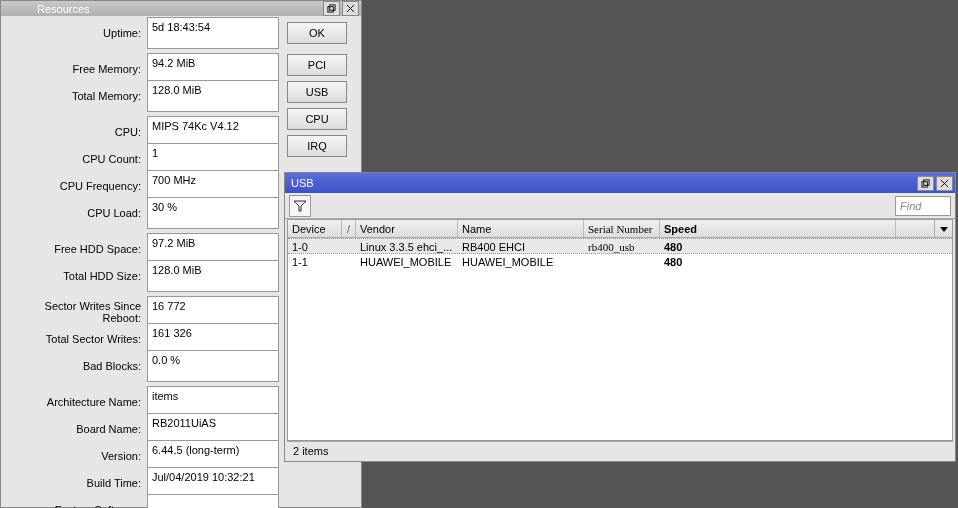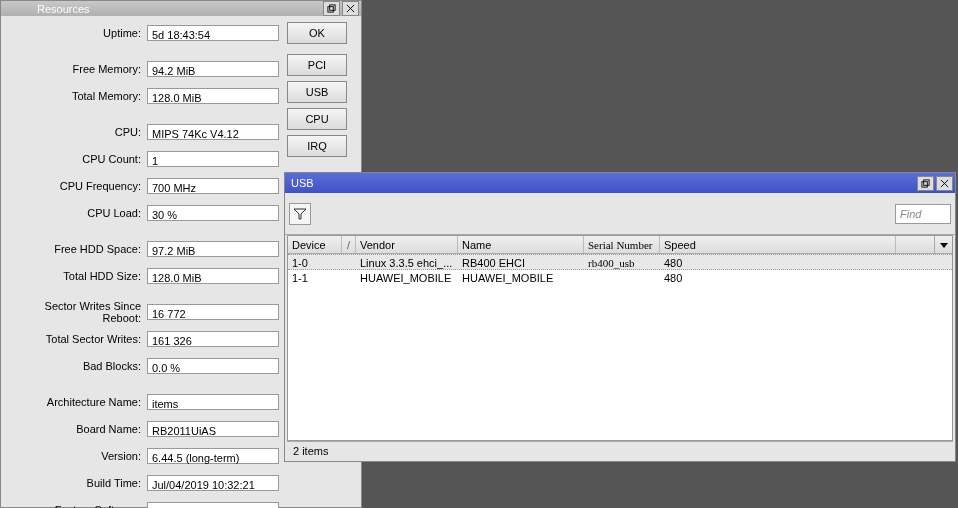--- a/index.html
+++ b/index.html
@@ -13,41 +13,41 @@
 .title-btns { display: flex; gap: 0; }
 .title-btn { width: 17px; height: 15px; background: #ddd; border: 1px solid #888; display: flex; align-items: center; justify-content: center; margin-left: 2px; }
 .title-btn svg { width: 9px; height: 9px; }
 
 .resources-body { padding: 6px 8px 6px 8px; display: flex; flex-direction: row; }
 .form-col { flex: 1; }
 .btn-col { width: 66px; margin-left: 8px; }
 .form-row { display: flex; align-items: center; margin-bottom: 5px; height: 22px; }
 .form-row.gap { margin-top: 14px; }
 .form-label { width: 138px; text-align: right; padding-right: 6px; color: #000; }
-.form-input { flex: 1; height: 16px; border: 1px solid #999; background: #fff; padding: 0 4px; line-height: 18px; color: #000; }
+.form-input { flex: 1; height: 32px; border: 1px solid #999; background: #fff; padding: 0 4px; line-height: 18px; color: #000; }
 .side-btn { display: block; width: 60px; height: 22px; border: 1px solid #888; background: linear-gradient(#f5f5f5,#dcdcdc); text-align: center; line-height: 20px; margin-bottom: 5px; color: #000; }
 
 .usb-body { display: flex; flex-direction: column; flex: 1; background: #e6e6e6; }
-.toolbar { display: flex; align-items: center; height: 42px; padding: 2px 4px; border-bottom: 1px solid #aaa; }
+.toolbar { display: flex; align-items: center; height: 26px; padding: 2px 4px; border-bottom: 1px solid #aaa; }
 .tool-btn { width: 22px; height: 22px; border: 1px solid #999; background: #f5f5f5; display: flex; align-items: center; justify-content: center; }
 .find-box { margin-left: auto; width: 56px; height: 20px; border: 1px solid #999; background: #fff; padding: 0 4px; color: #888; font-style: italic; line-height: 18px; }
 
 .table-wrap { flex: 1; background: #fff; border: 1px solid #999; margin: 0 2px; position: relative; overflow: hidden; }
 .thead { display: flex; height: 18px; background: linear-gradient(#f0f0f0,#dcdcdc); border-bottom: 1px solid #aaa; }
 .th { border-right: 1px solid #bbb; padding: 1px 4px; color: #000; display: flex; align-items: center; white-space: nowrap; overflow: hidden; }
 .tbody { }
 .tr { display: flex; height: 16px; }
 .tr.sel { background: #e8e8e8; border-top: 1px dotted #999; border-bottom: 1px dotted #999; }
 .td { padding: 8px 4px; color: #000; white-space: nowrap; overflow: hidden; display: flex; align-items: center; }
 .col-dev { width: 54px; }
 .col-sort { width: 14px; justify-content: center; color: #666;}
 .col-vendor { width: 102px; }
 .col-name { width: 126px; }
 .col-serial { width: 76px; font-family: Liberation Serif, serif; }
-.col-speed { width: 236px; }
+.col-speed { width: 236px; font-weight: bold; }
 .col-last { flex: 1; }
 .dd-btn { position: absolute; right: 0; top: 0; width: 18px; height: 18px; background: linear-gradient(#f0f0f0,#dcdcdc); border-left: 1px solid #aaa; border-bottom: 1px solid #aaa; display:flex; align-items:center; justify-content:center; }
 .statusbar { height: 18px; border-top: 1px solid #aaa; padding: 0 6px; line-height: 18px; color: #000; margin: 0 2px 2px 2px; background:#e6e6e6;}
 
 #win-resources { left: 0; top: 0; width: 362px; height: 508px; }
 #win-usb { left: 284px; top: 172px; width: 672px; height: 290px; }
 </style>
 </head>
 <body>
 

